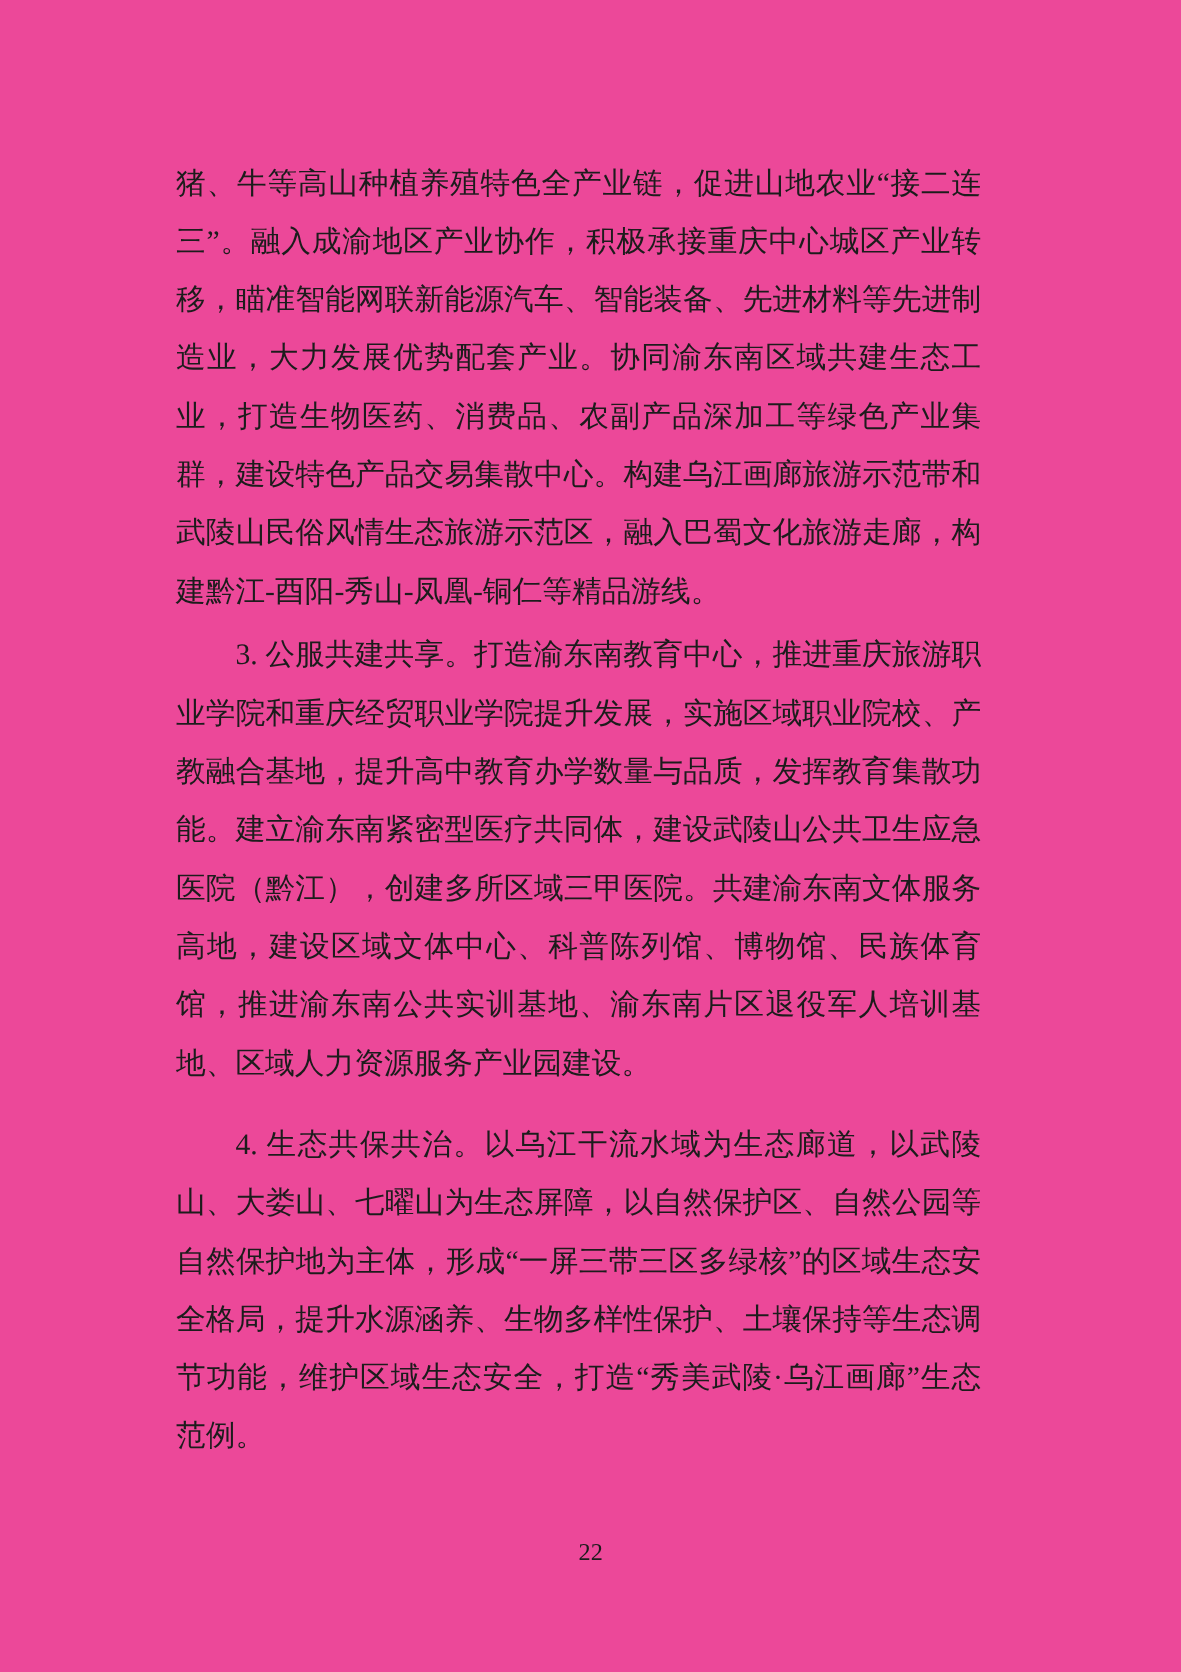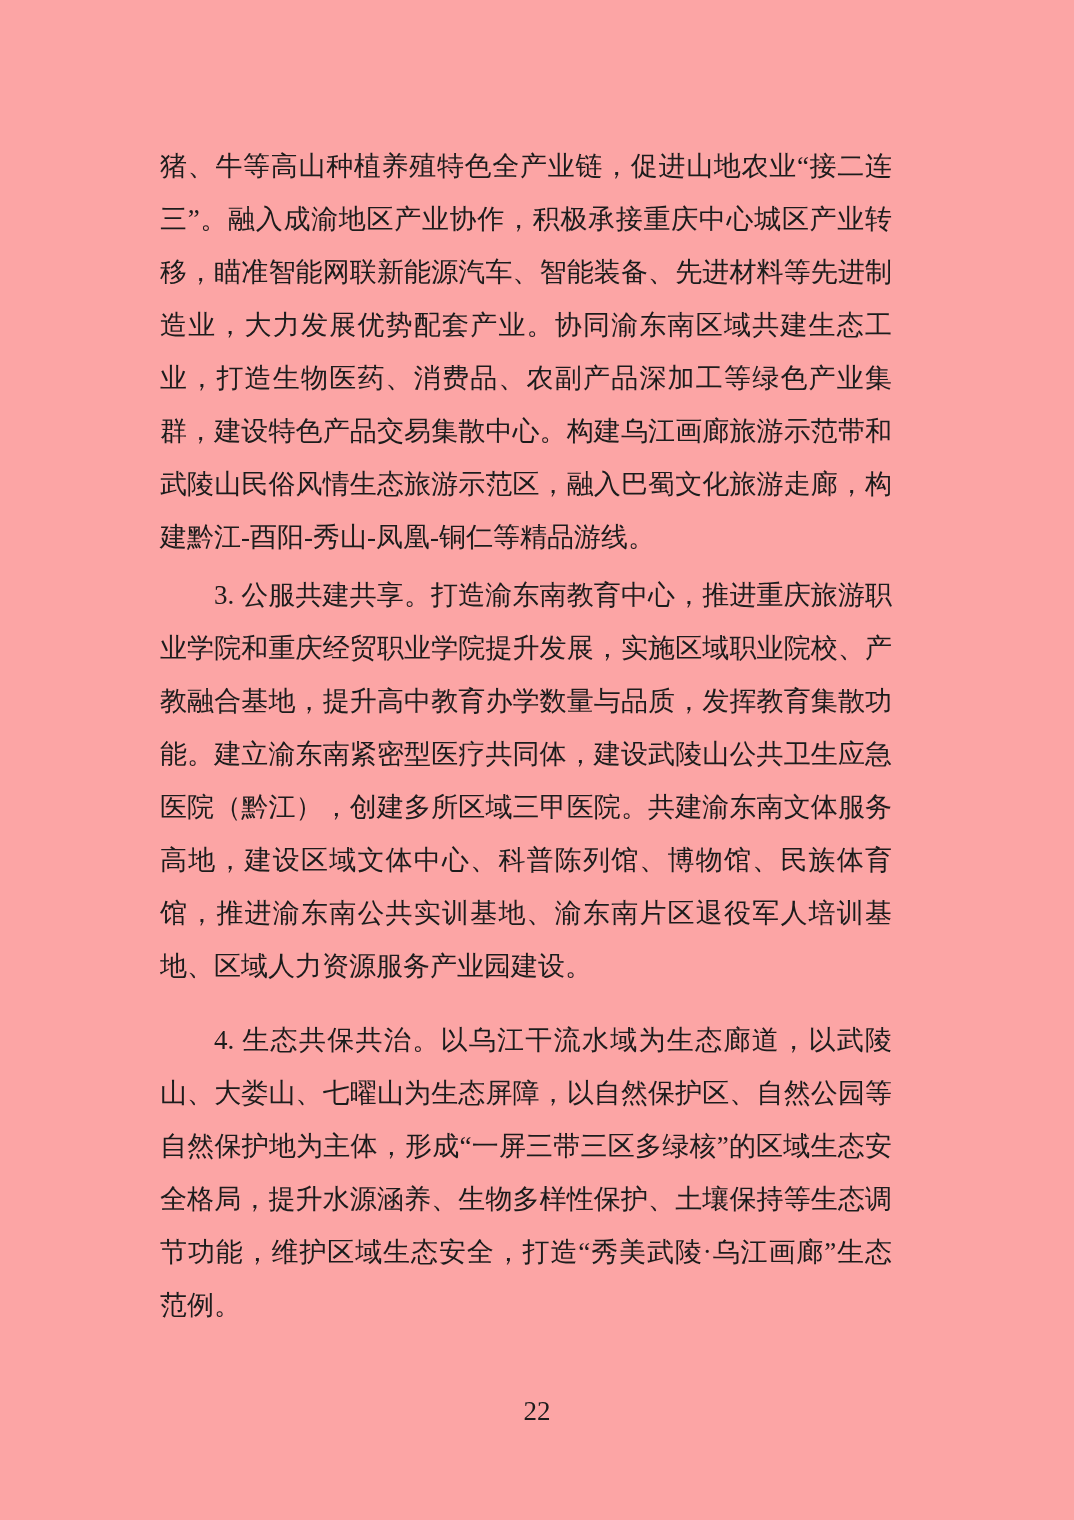--- a/index.html
+++ b/index.html
@@ -4,21 +4,21 @@
 <style>
   html, body {
     margin: 0;
     padding: 0;
     background: #ffffff;
   }
   .page {
     position: relative;
     width: 1074px;
     height: 1520px;
-    background: #fca5a5;
+    background: #ec4899;
     overflow: hidden;
     font-family: "Liberation Serif", "DejaVu Serif", serif;
     color: #1c1c1c;
   }
   .text-block {
     position: absolute;
     left: 160px;
     top: 140px;
     width: 732px;
   }
@@ -41,21 +41,21 @@
   }
   p.par-gap-large {
     margin-top: 21px;
   }
   .page-footer {
     position: absolute;
     left: 0;
     top: 1398px;
     width: 1074px;
     text-align: center;
-    font-size: 27px;
+    font-size: 22px;
     line-height: 26px;
     color: #1c1c1c;
   }
 </style>
 </head>
 <body>
 
 <div class="page">
 
   <div class="text-block">

